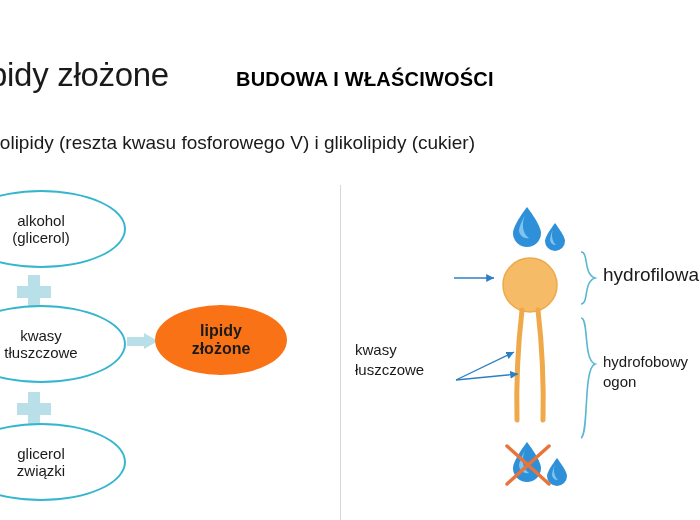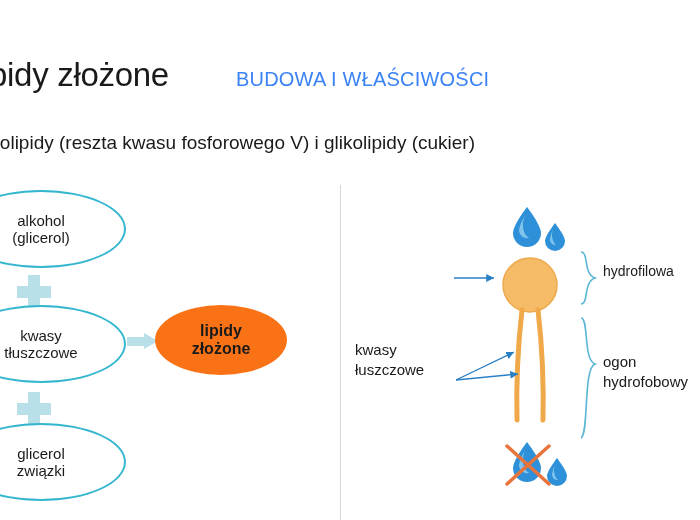--- a/index.html
+++ b/index.html
@@ -26,23 +26,23 @@
     font-weight: 400;
     letter-spacing: -0.3px;
     color: #1a1a1a;
     white-space: nowrap;
   }
   #title-sub {
     position: absolute;
     left: 236px;
     top: 68px;
     font-size: 20px;
-    font-weight: 400;
+    font-weight: 700;
     letter-spacing: 0.2px;
-    color: #3b82f6;
+    color: #000000;
     white-space: nowrap;
   }
   #subtitle-line {
     position: absolute;
     left: -16px;
     top: 132px;
     font-size: 19px;
     font-weight: 400;
     color: #1a1a1a;
     white-space: nowrap;
@@ -161,21 +161,21 @@
     top: 340px;
     font-size: 15px;
     line-height: 1.35;
     color: #1a1a1a;
     white-space: nowrap;
   }
   #label-hydrophilic {
     position: absolute;
     left: 603px;
     top: 262px;
-    font-size: 14px;
+    font-size: 19px;
     line-height: 1.35;
     color: #1a1a1a;
     white-space: nowrap;
   }
   #label-hydrophobic {
     position: absolute;
     left: 603px;
     top: 352px;
     font-size: 15px;
     line-height: 1.35;
@@ -244,22 +244,22 @@
   <div id="right-labels-2">
     <div>kwasy</div>
     <div>łuszczowe</div>
   </div>
 
   <div id="label-hydrophilic">
     <div>hydrofilowa</div>
   </div>
 
   <div id="label-hydrophobic">
+    <div>hydrofobowy</div>
     <div>ogon</div>
-    <div>hydrofobowy</div>
   </div>
 
   <svg id="molecule-svg" width="110" height="180" viewBox="0 0 110 180">
     <circle cx="40" cy="35" r="27" fill="#f6bb66" stroke="#eda94c" stroke-width="1.5"></circle>
     <path d="M32 60 C28 95, 26 130, 27 170" fill="none" stroke="#f0a94a" stroke-width="5" stroke-linecap="round"></path>
     <path d="M48 60 C52 95, 54 130, 53 170" fill="none" stroke="#f0a94a" stroke-width="5" stroke-linecap="round"></path>
   </svg>
 
   <svg id="drops-top-svg" width="75" height="50" viewBox="0 0 75 50">
     <path d="M22 2 C22 2, 8 20, 8 28 A14 14 0 0 0 36 28 C36 20, 22 2, 22 2 Z" fill="#2e90d8"></path>

